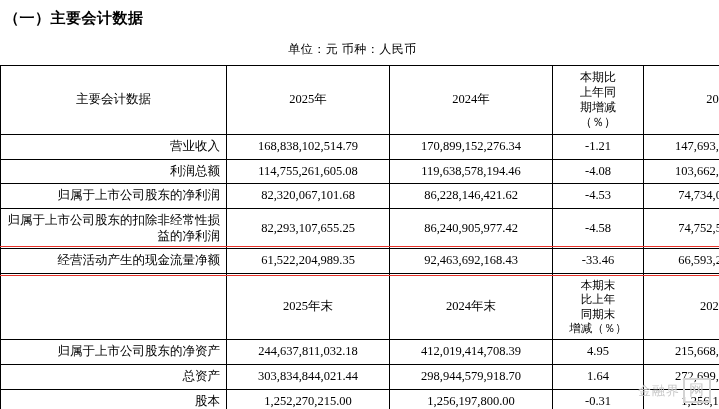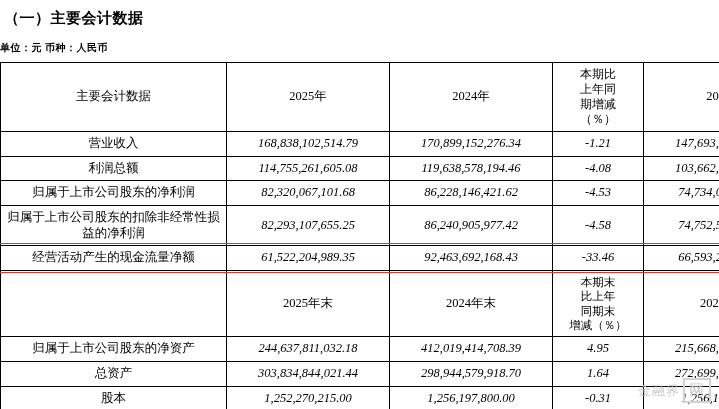--- a/index.html
+++ b/index.html
@@ -22,57 +22,56 @@
     box-sizing: border-box;
     padding: 0 0;
   }
   .section-title {
     font-size: 15px;
     font-weight: bold;
     padding: 9px 0 7px 4px;
     letter-spacing: 0.5px;
   }
   .unit-line {
-    text-align: left;
-    font-size: 10px;
+    text-align: center;
+    font-size: 12px;
     padding: 6px 14px 7px 0;
     letter-spacing: 0.5px;
-    font-weight: bold;
   }
   table.fin {
     width: 703px;
     border-collapse: collapse;
     table-layout: fixed;
     font-size: 12.5px;
   }
   table.fin td {
     border: 1px solid #000000;
     padding: 4px 6px;
     vertical-align: middle;
     line-height: 1.25;
   }
-  .c-label { width: 213px; text-align: center; padding-left: 8px; }
+  .c-label { width: 213px; text-align: right; padding-left: 8px; }
   .c-y1 { width: 150px; text-align: center; }
   .c-y2 { width: 150px; text-align: center; }
   .c-pct { width: 78px; text-align: center; }
   .c-y3 { width: 150px; text-align: center; }
 
   .hdr td {
     text-align: center;
     font-weight: normal;
     height: 46px;
     vertical-align: middle;
   }
   .hdr .c-label { text-align: center; padding-left: 6px; }
   .hdr-small {
     font-size: 12px;
     line-height: 1.2;
     border-radius: 17px;
   }
-  .num { text-align: center; font-style: italic; }
+  .num { text-align: center; }
   .two-line { line-height: 1.3; }
 
   
   .highlight-wrap {
     position: relative;
   }
   .redbox {
     position: absolute;
     border: 1.6px solid #e8332a;
     pointer-events: none;

